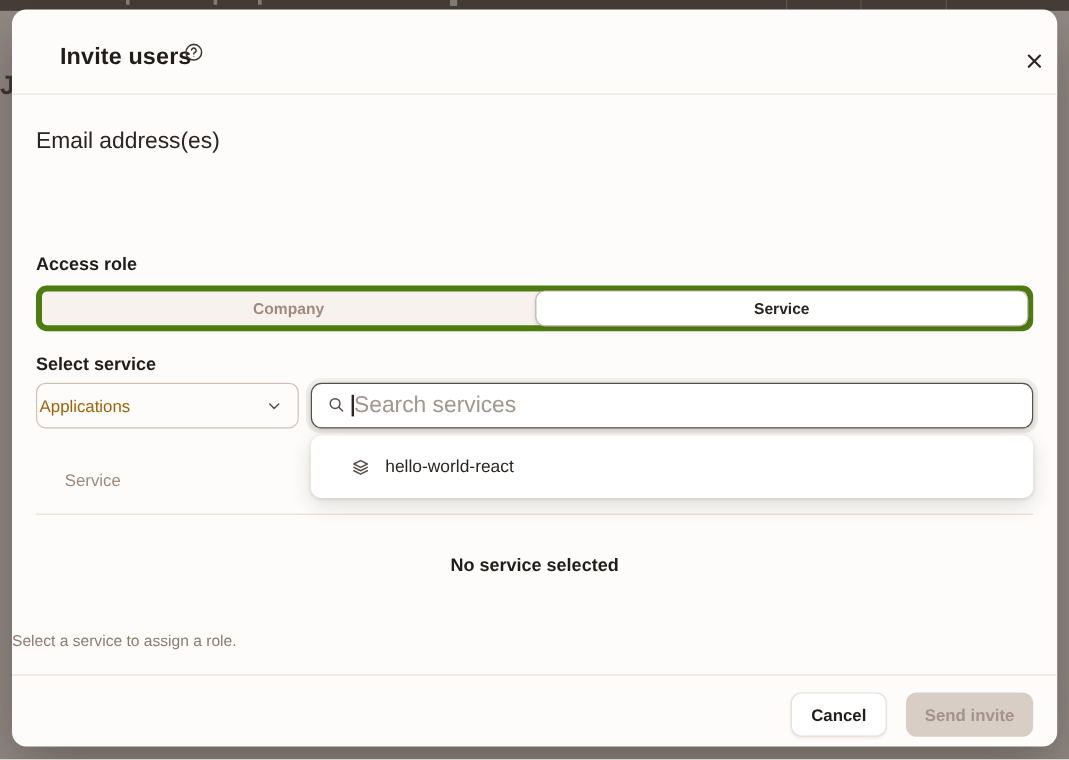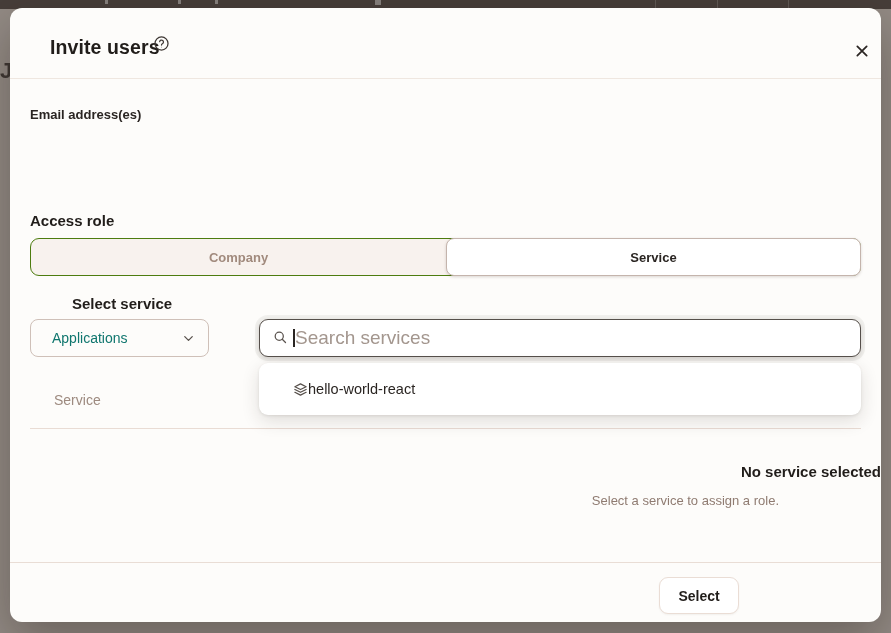--- a/index.html
+++ b/index.html
@@ -59,21 +59,21 @@
     background: none; border: none; cursor: pointer;
     color: #2a2522; padding: 0;
   }
   .close-btn svg { display: block; width: 100%; height: 100%; }
   .hdr-divider {
     position: absolute; left: 0; top: 70px; width: 871px; height: 1px;
     background: #efe7e0;
   }
   .field-label {
     position: absolute; left: 20px;
-    font-size: 13px; font-weight: 700; color: #2a2522;
+    font-size: 19px; font-weight: 400; color: #2a2522;
   }
   .label-email { top: 99px; }
   .helper-text {
     position: absolute; left: 20px; top: 119px;
     font-size: 13px; color: #8f7b71;
   }
   .email-input {
     position: absolute; left: 20px; top: 140px;
     width: 831px; height: 38px;
     border: 1px solid #d8cbc3; border-radius: 8px;
@@ -81,53 +81,53 @@
     padding: 0 14px;
     font-family: "Liberation Sans", "DejaVu Sans", sans-serif;
     font-size: 14.5px; color: #3c3733;
     outline: none;
   }
   .section-label {
     position: absolute; left: 20px;
     font-size: 15px; font-weight: 700; color: #211d1a;
   }
   .label-access { top: 204px; }
-  .label-select-service { top: 287px; margin-left: 42px; }
+  .label-select-service { top: 287px; }
   
   .segmented {
     position: absolute; left: 20px; top: 230px;
     width: 831px; height: 38px;
     background: #f8f2ee;
-    border: 1px solid #4d7c0f;
+    border: 5px solid #4d7c0f;
     border-radius: 9px;
     display: flex;
   }
   .segment {
     flex: 1 1 50%;
     border: none; background: transparent; cursor: pointer;
     font-family: "Liberation Sans", "DejaVu Sans", sans-serif;
     font-size: 13px; font-weight: 600; color: #a18a7d;
     border-radius: 8px;
   }
   .segment.selected {
     background: #ffffff;
     border: 1px solid #c4b4ac;
     color: #2a2522;
     box-shadow: 0 1px 3px rgba(60,40,30,0.18);
     margin: -1px -1px -1px 0;
   }
   
   .type-select {
     position: absolute; left: 20px; top: 311px;
-    width: 179px; height: 38px;
+    width: 219px; height: 38px;
     border: 1px solid #cfc0b8; border-radius: 8px;
     background: #fdfcfa; cursor: pointer;
     display: flex; align-items: center;
-    padding: 0 12px 0 21px;
-    font-size: 14px; color: #0f766e;
+    padding: 0 12px 0 2px;
+    font-size: 14px; color: #a16207;
   }
   .type-select .select-value { flex: 1; text-align: left; }
   .type-select svg { width: 15px; height: 15px; color: #57504b; }
   .search-wrap {
     position: absolute; left: 249px; top: 311px;
     width: 602px; height: 38px;
     border: 1.5px solid #56504b; border-radius: 9px;
     background: #ffffff;
     box-shadow: 0 0 0 4px rgba(86,80,75,0.07), 0 2px 5px rgba(60,45,35,0.18);
   }
@@ -157,41 +157,41 @@
     z-index: 5;
     padding: 6px 8px;
   }
   .result-item {
     display: flex; align-items: center;
     height: 40px; border-radius: 6px;
     padding-left: 26px; cursor: pointer;
   }
   .result-item svg { width: 15px; height: 15px; color: #57504b; flex: 0 0 auto; }
   .result-item .result-label {
-    margin-left: 0;
+    margin-left: 13px;
     font-size: 14.5px; color: #2a2522;
   }
   
   .col-header {
     position: absolute; left: 44px; top: 384px;
     font-size: 14px; color: #9d8a7f;
   }
   .table-divider {
     position: absolute; left: 20px; top: 420px;
     width: 831px; height: 1px; background: #e9dcd4;
   }
   
   .empty-title {
     position: absolute; left: 0; top: 455px; width: 871px;
-    text-align: right;
+    text-align: center;
     font-size: 15px; font-weight: 700; color: #211d1a;
   }
   .empty-sub {
-    position: absolute; left: 0; top: 485px; width: 769px;
-    text-align: right;
+    position: absolute; left: 0; top: 518px; width: 769px;
+    text-align: left;
     font-size: 13px; color: #8f7b71;
   }
   
   .ftr-divider {
     position: absolute; left: 0; top: 554px;
     width: 871px; height: 1px; background: #e9ddd5;
   }
   .btn {
     position: absolute; top: 569px; height: 37px;
     border-radius: 9px; cursor: pointer;
@@ -280,16 +280,17 @@
       </div>
     </div>
 
     <div class="col-header">Service</div>
     <div class="table-divider"></div>
 
     <div class="empty-title">No service selected</div>
     <div class="empty-sub">Select a service to assign a role.</div>
 
     <div class="ftr-divider"></div>
-    <button class="btn btn-cancel">Select</button>
+    <button class="btn btn-cancel">Cancel</button>
+    <button class="btn btn-send" disabled="">Send invite</button>
 
   </div>
 </div>
 
 </body></html>

